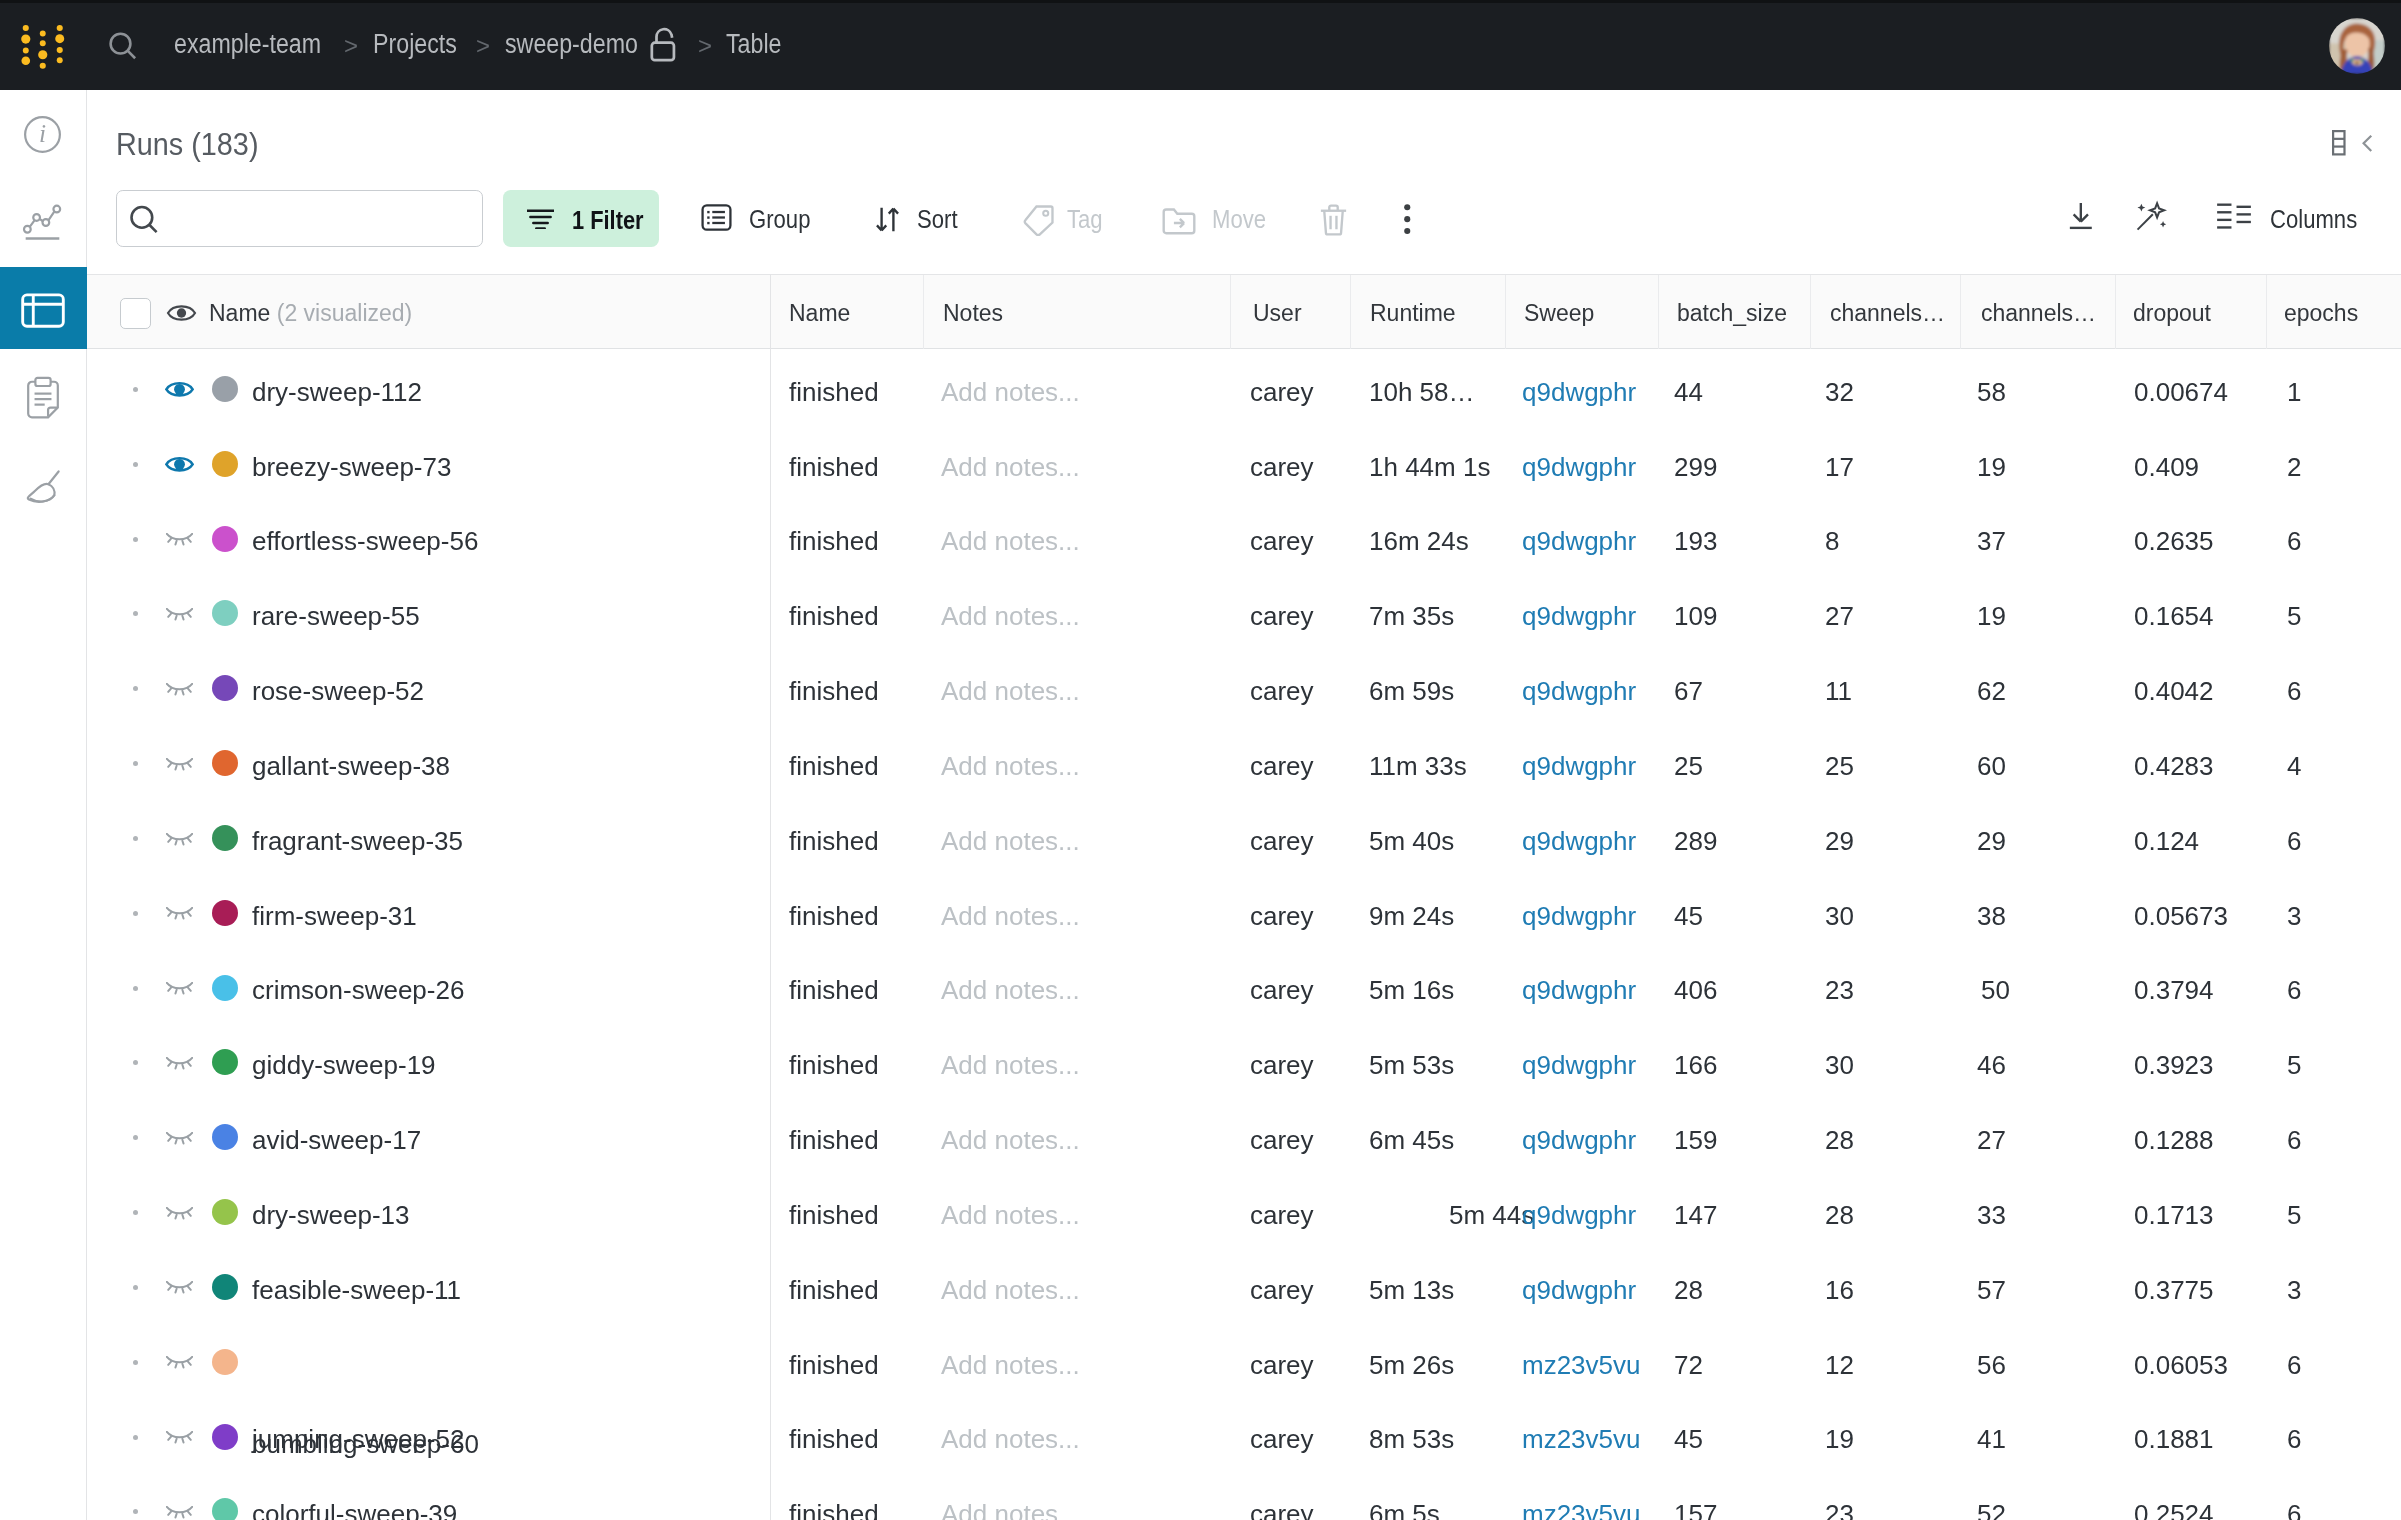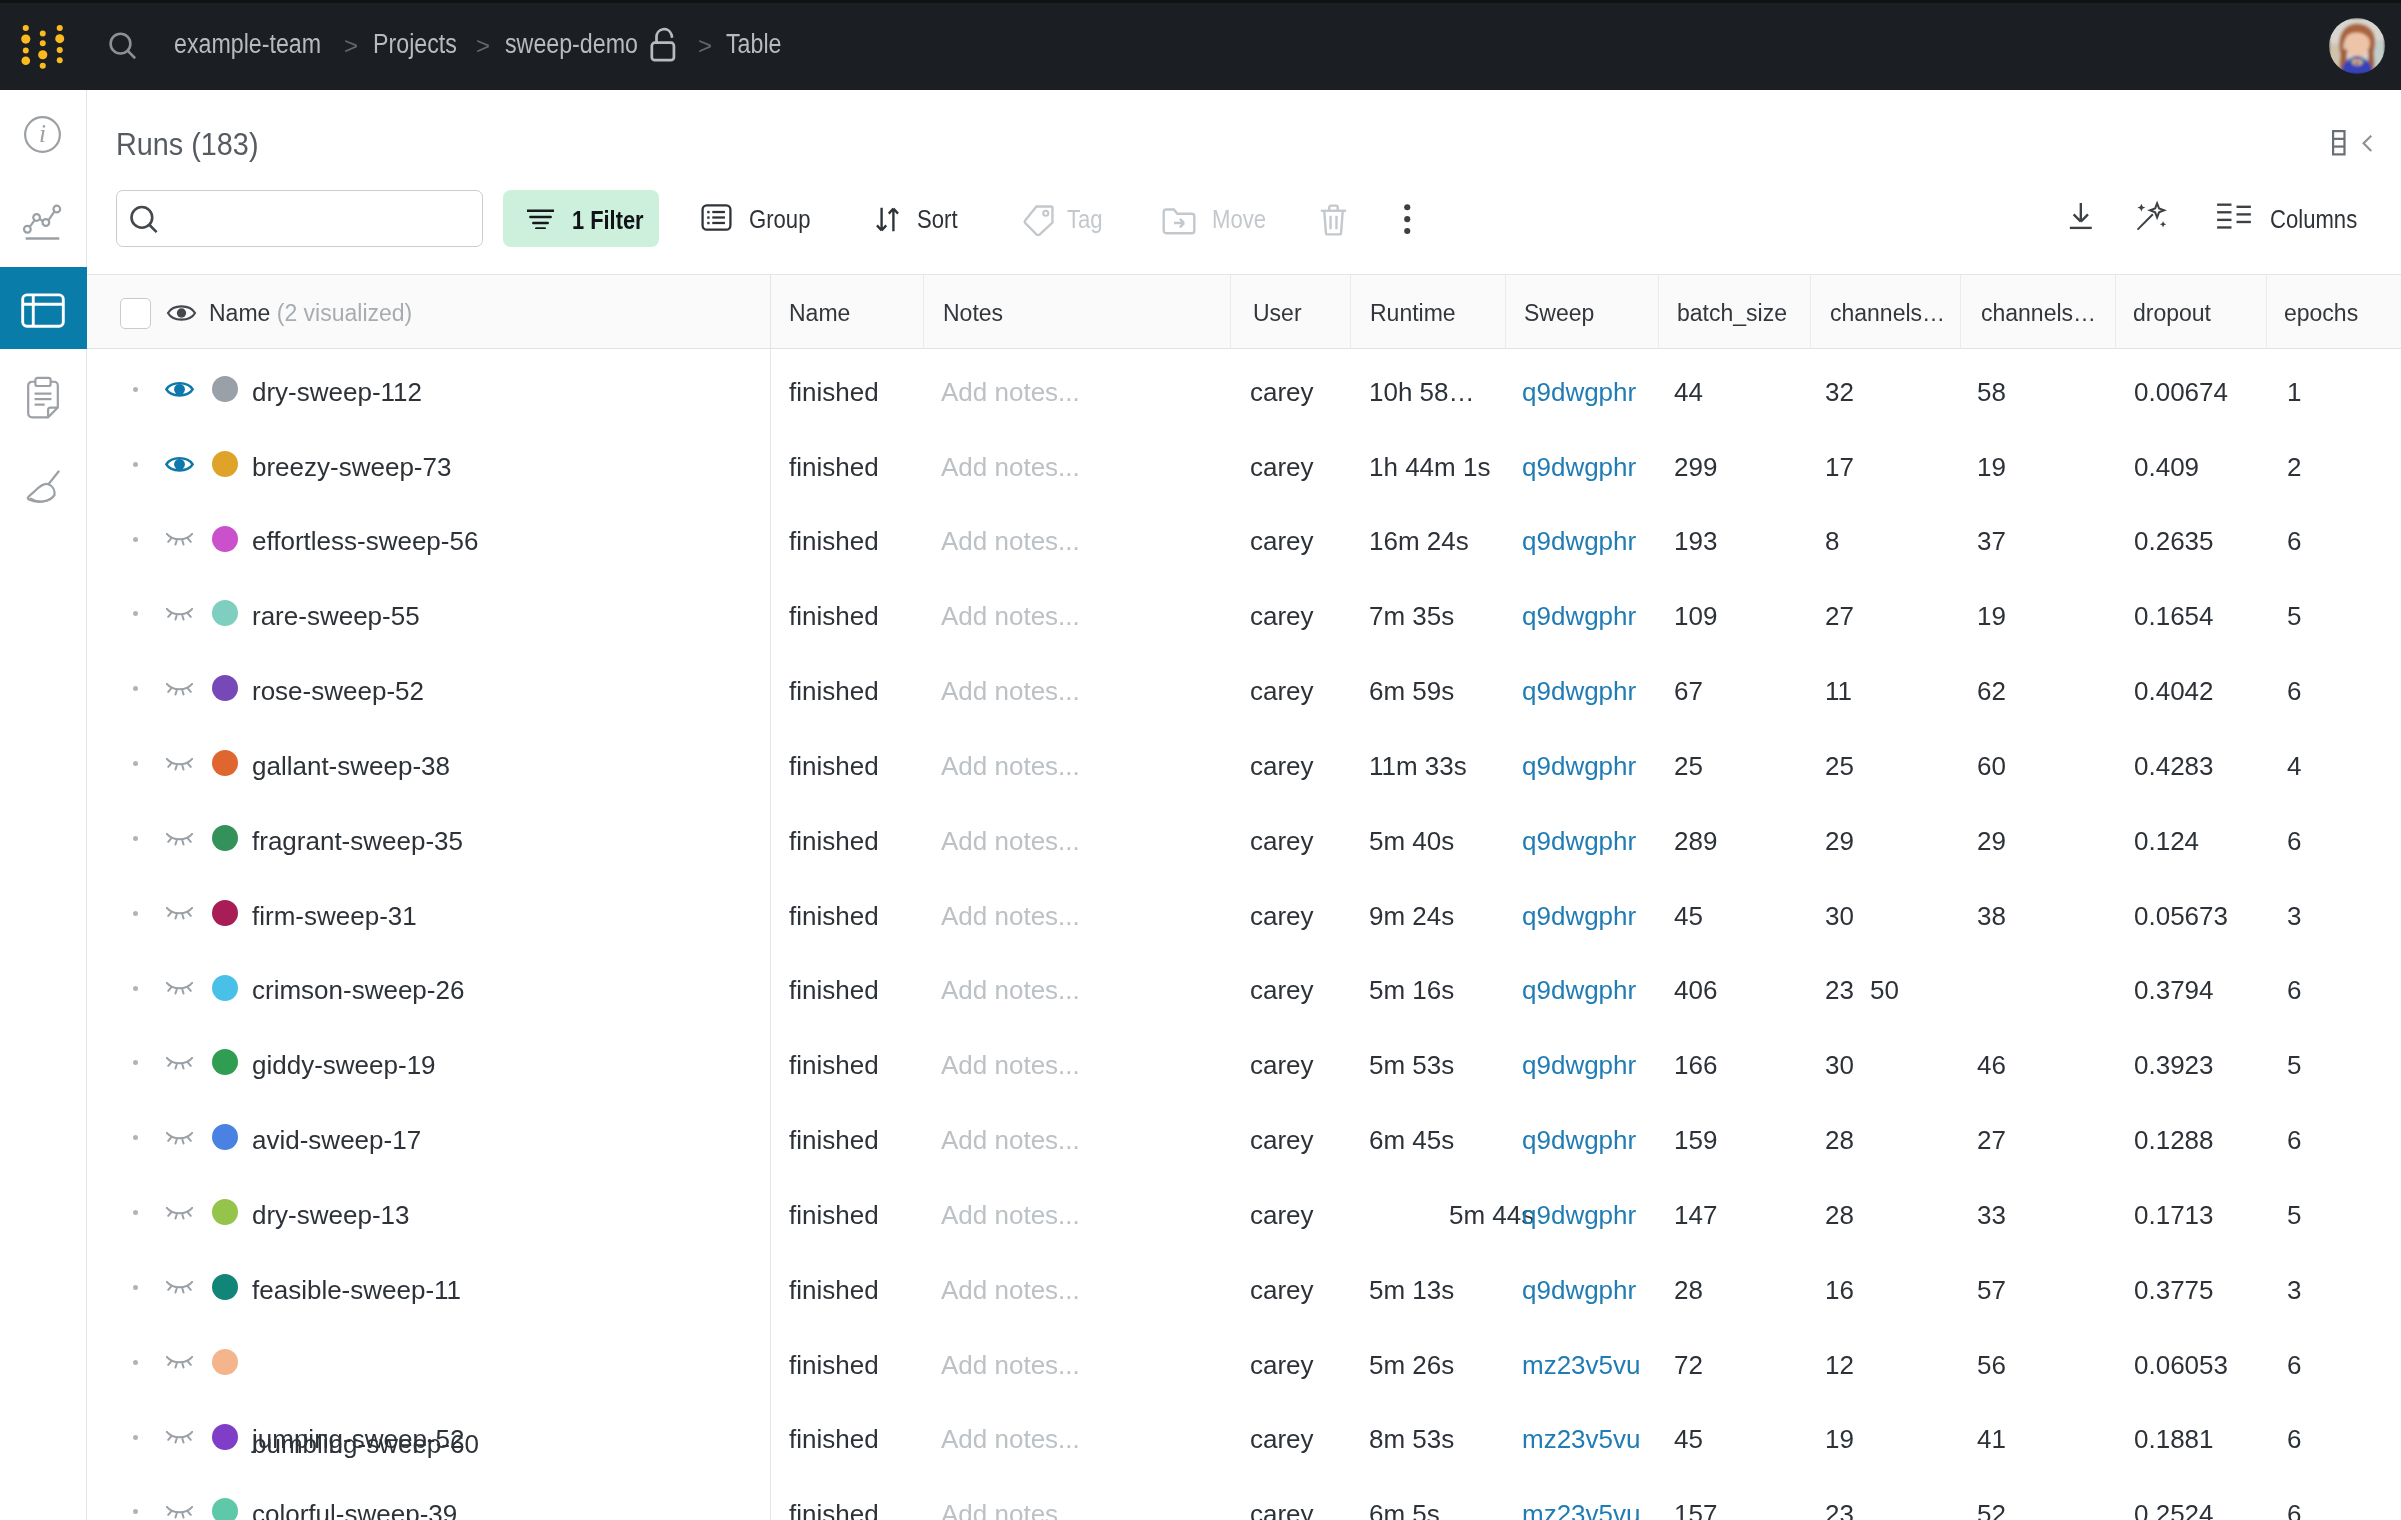--- a/index.html
+++ b/index.html
@@ -477,21 +477,21 @@
     </svg>
   <div class="cdot" style="top:975px;background:#49c0e8"></div>
   <div class="cell name" style="left:252px;top:975px">crimson-sweep-26</div>
   <div class="cell" style="left:789px;top:975px">finished</div>
   <div class="cell notes" style="left:941px;top:975px">Add notes...</div>
   <div class="cell" style="left:1250px;top:975px">carey</div>
   <div class="cell" style="left:1369px;top:975px">5m 16s</div>
   <div class="cell sweep" style="left:1522px;top:975px">q9dwgphr</div>
   <div class="cell" style="left:1674px;top:975px">406</div>
   <div class="cell" style="left:1825px;top:975px">23</div>
-  <div class="cell" style="left:1870px;top:975px">50</div>
+  <div class="cell" style="left:1981px;top:975px">50</div>
   <div class="cell" style="left:2134px;top:975px">0.3794</div>
   <div class="cell" style="left:2287px;top:975px">6</div>
 
   <div class="rowdot" style="top:1060px"></div>
   <svg width="27" height="13.6" viewBox="0 0 32 16" style="position:absolute;left:166px;top:1057px">
       <g fill="none" stroke="#9aa0a5" stroke-width="2.4" stroke-linecap="round">
         <path d="M1,1 C8,9.5 24,9.5 31,1"></path>
         <path d="M6,6.6 L2.6,10.4"></path>
         <path d="M12.6,9.2 L11.2,13.6"></path>
         <path d="M19.4,9.2 L20.8,13.6"></path>

